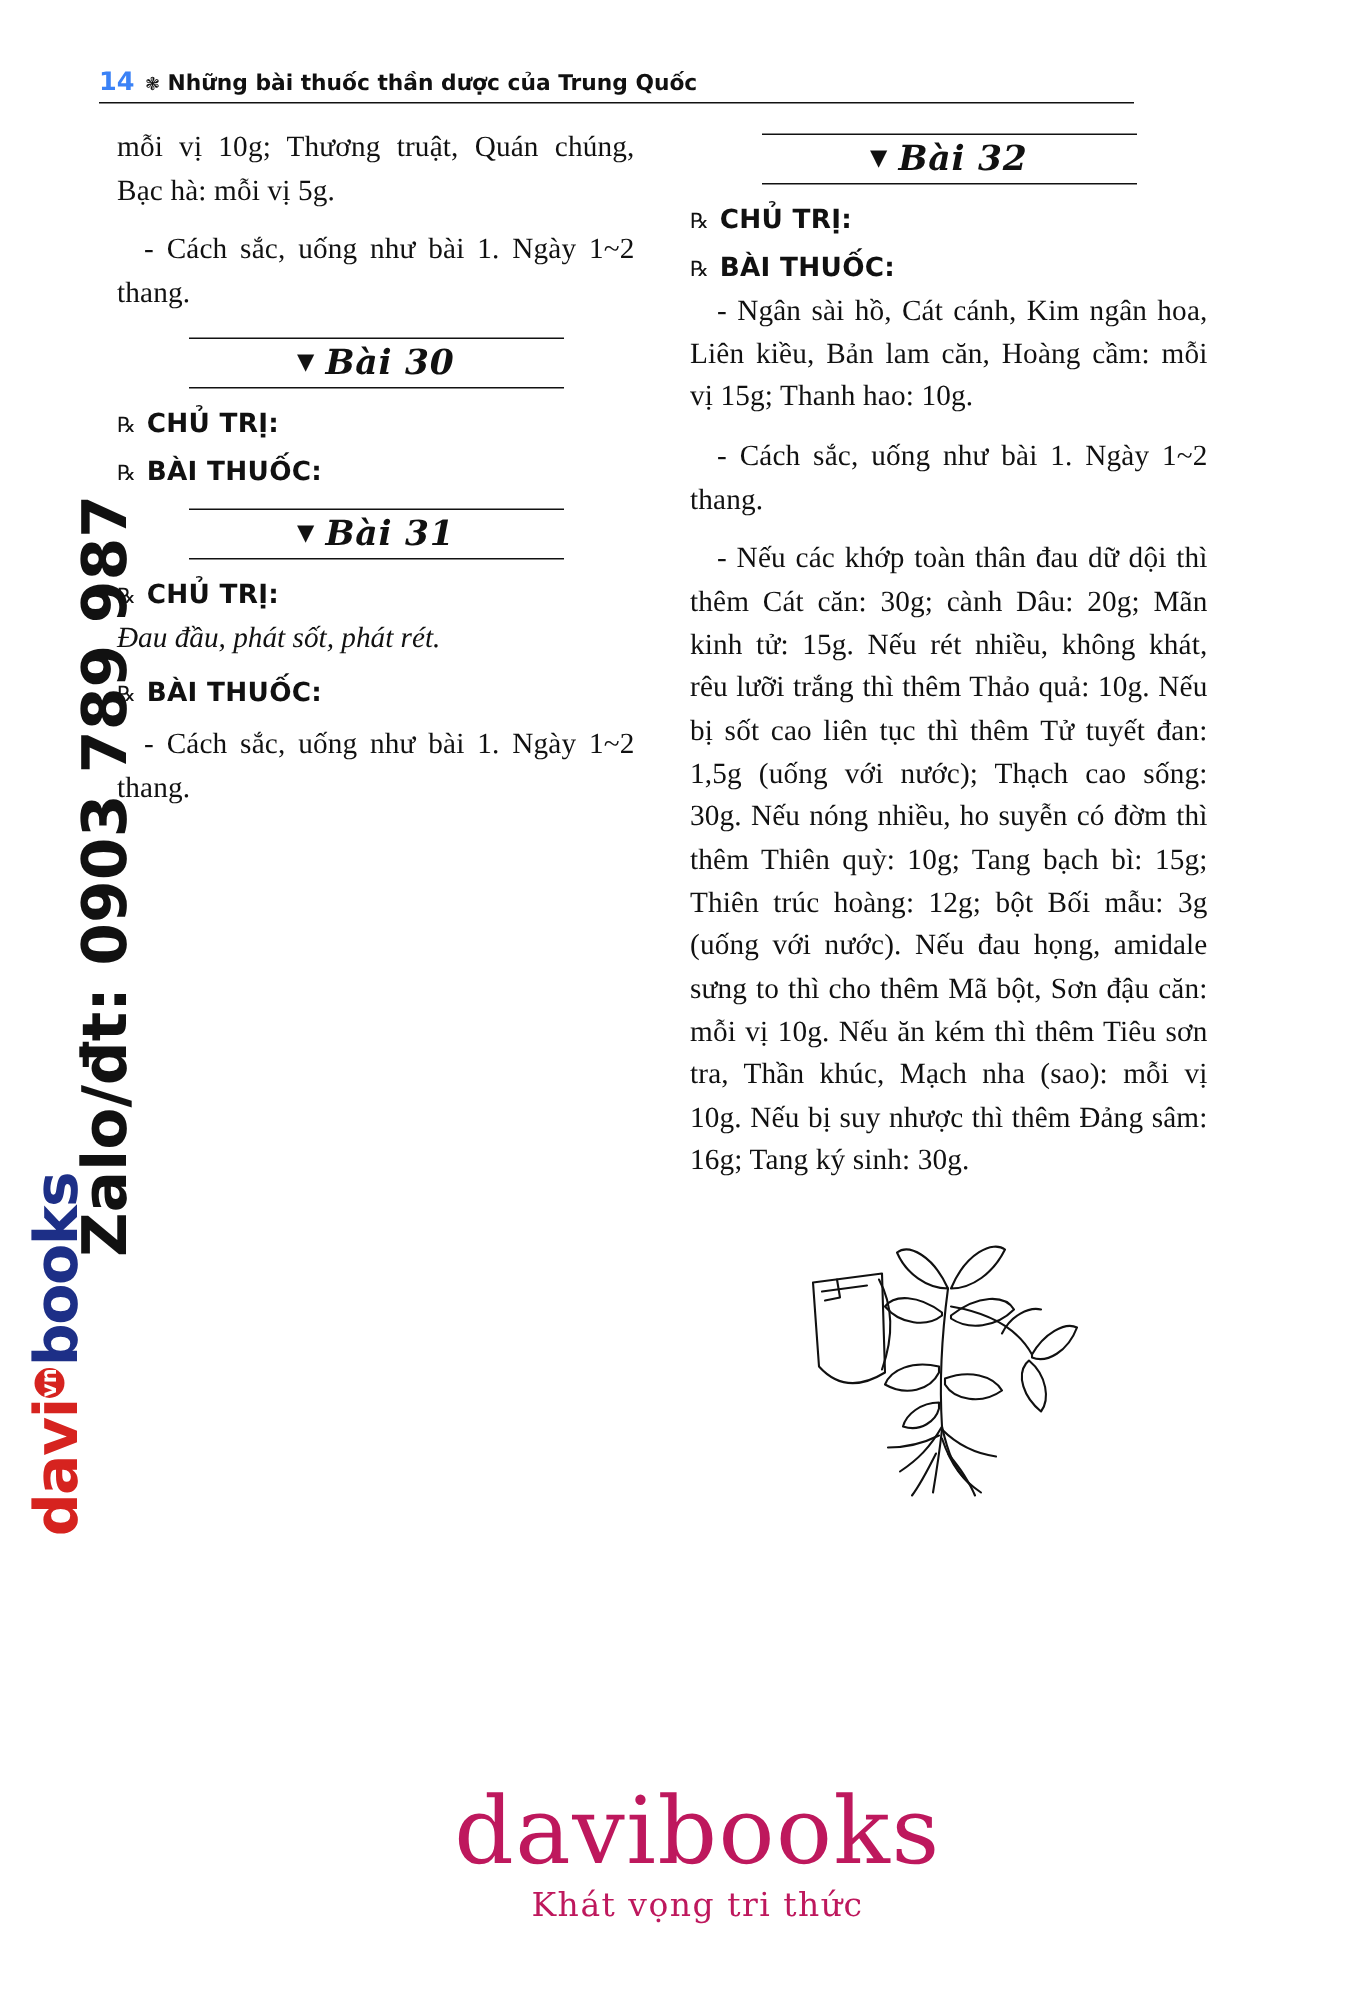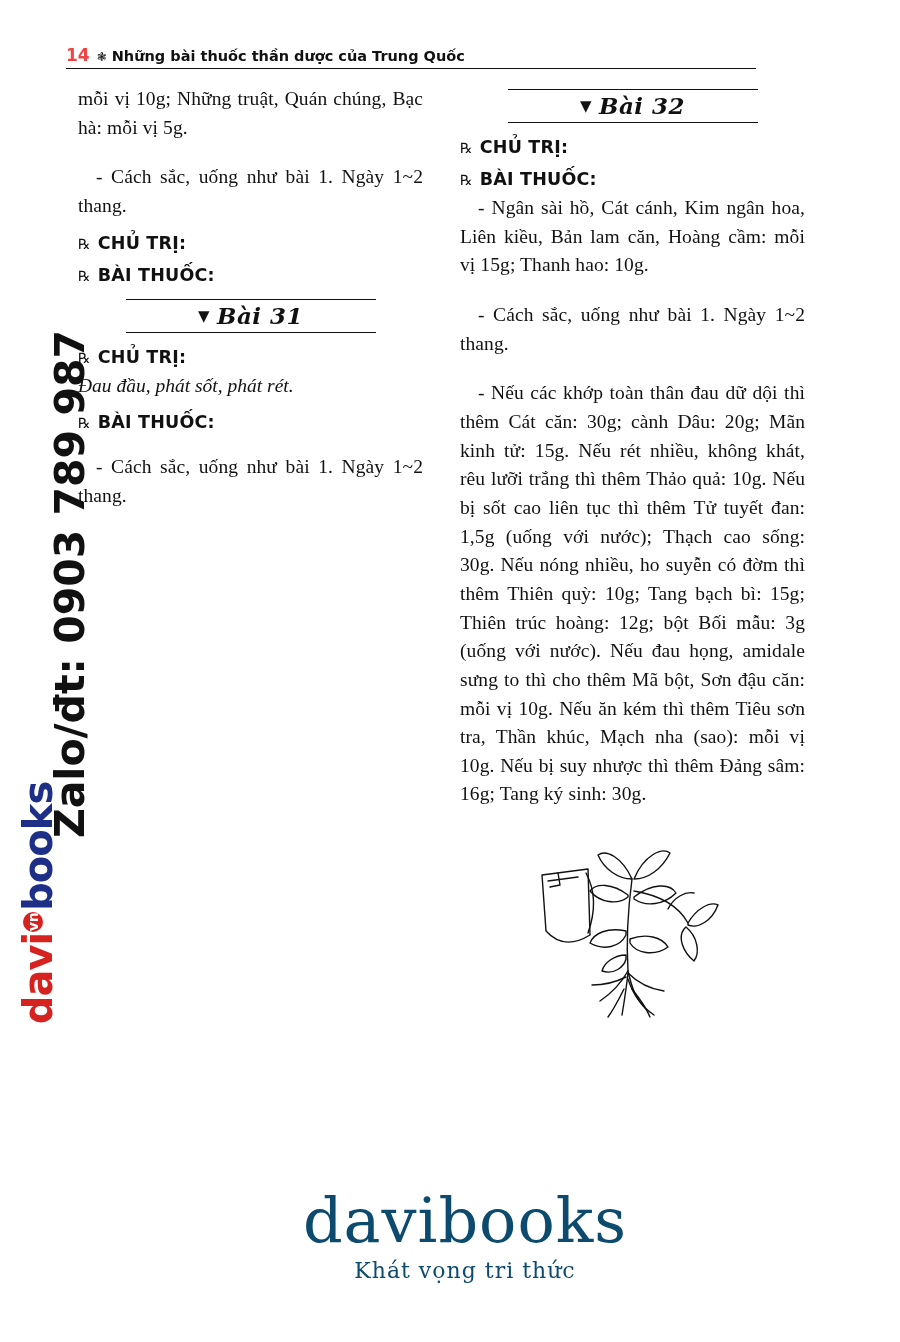--- a/index.html
+++ b/index.html
@@ -115,21 +115,21 @@
     position: absolute;
     left: 6px;
     top: 45px;
     width: 720px;
     height: 24px;
     font-family: "DejaVu Sans", sans-serif;
   }
   .header .pageno {
     font-weight: bold;
     font-size: 17px;
-    color: #ef4444;
+    color: #3b82f6;
   }
   .header .flower {
     font-size: 12px;
     margin: 0 5px 0 7px;
   }
   .header .htitle {
     font-weight: bold;
     font-size: 14.5px;
     color: #111;
   }
@@ -153,21 +153,21 @@
 
   p.body {
     margin: 0 0 0 0;
     font-size: 19.5px;
     line-height: 1.47;
     text-align: justify;
     text-justify: inter-word;
     letter-spacing: 0.1px;
   }
   p.body.indent { text-indent: 18px; }
-  p.gap { margin-top: 21px; }
+  p.gap { margin-top: 11px; }
 
   
   .bai-head {
     margin: 14px auto 14px auto;
     width: 250px;
     text-align: center;
     position: relative;
   }
   .bai-head .line {
     border-top: 1.8px solid #111;
@@ -218,21 +218,21 @@
     height: 200px;
   }
 
   
   .bottom-watermark {
     position: absolute;
     left: 230px;
     top: 1190px;
     width: 470px;
     text-align: center;
-    color: #0c4a6e;
+    color: #be185d;
   }
   .bottom-watermark .bw-main {
     font-family: "DejaVu Serif", serif;
     font-size: 62px;
     letter-spacing: 1px;
     line-height: 1;
   }
   .bottom-watermark .bw-sub {
     font-family: "DejaVu Serif", serif;
     font-size: 22px;
@@ -256,23 +256,30 @@
 
 <div class="page">
 
   <div class="header">
     <span class="pageno">14</span><span class="flower">❃</span><span class="htitle">Những bài thuốc thần dược của Trung Quốc</span>
     <div class="rule"></div>
   </div>
 
   <div class="col col-left">
 
-    <p class="body">mỗi vị 10g; Những truật, Quán chúng, Bạc hà: mỗi vị 5g.</p>
+    <p class="body">mỗi vị 10g; Thương truật, Quán chúng, Bạc hà: mỗi vị 5g.</p>
     <p class="body indent gap">- Cách sắc, uống như bài 1. Ngày 1~2 thang.</p>
 
+    <div class="bai-head">
+      <div class="line"></div>
+      <div class="inner">
+        <span class="glyph">▼</span><span>Bài 30</span>
+      </div>
+      <div class="line"></div>
+    </div>
 
     <div class="sub">
       <span class="leaf">℞</span><span>CHỦ TRỊ:</span>
     </div>
 
     <div class="sub">
       <span class="leaf">℞</span><span>BÀI THUỐC:</span>
     </div>
 
     <div class="bai-head">

